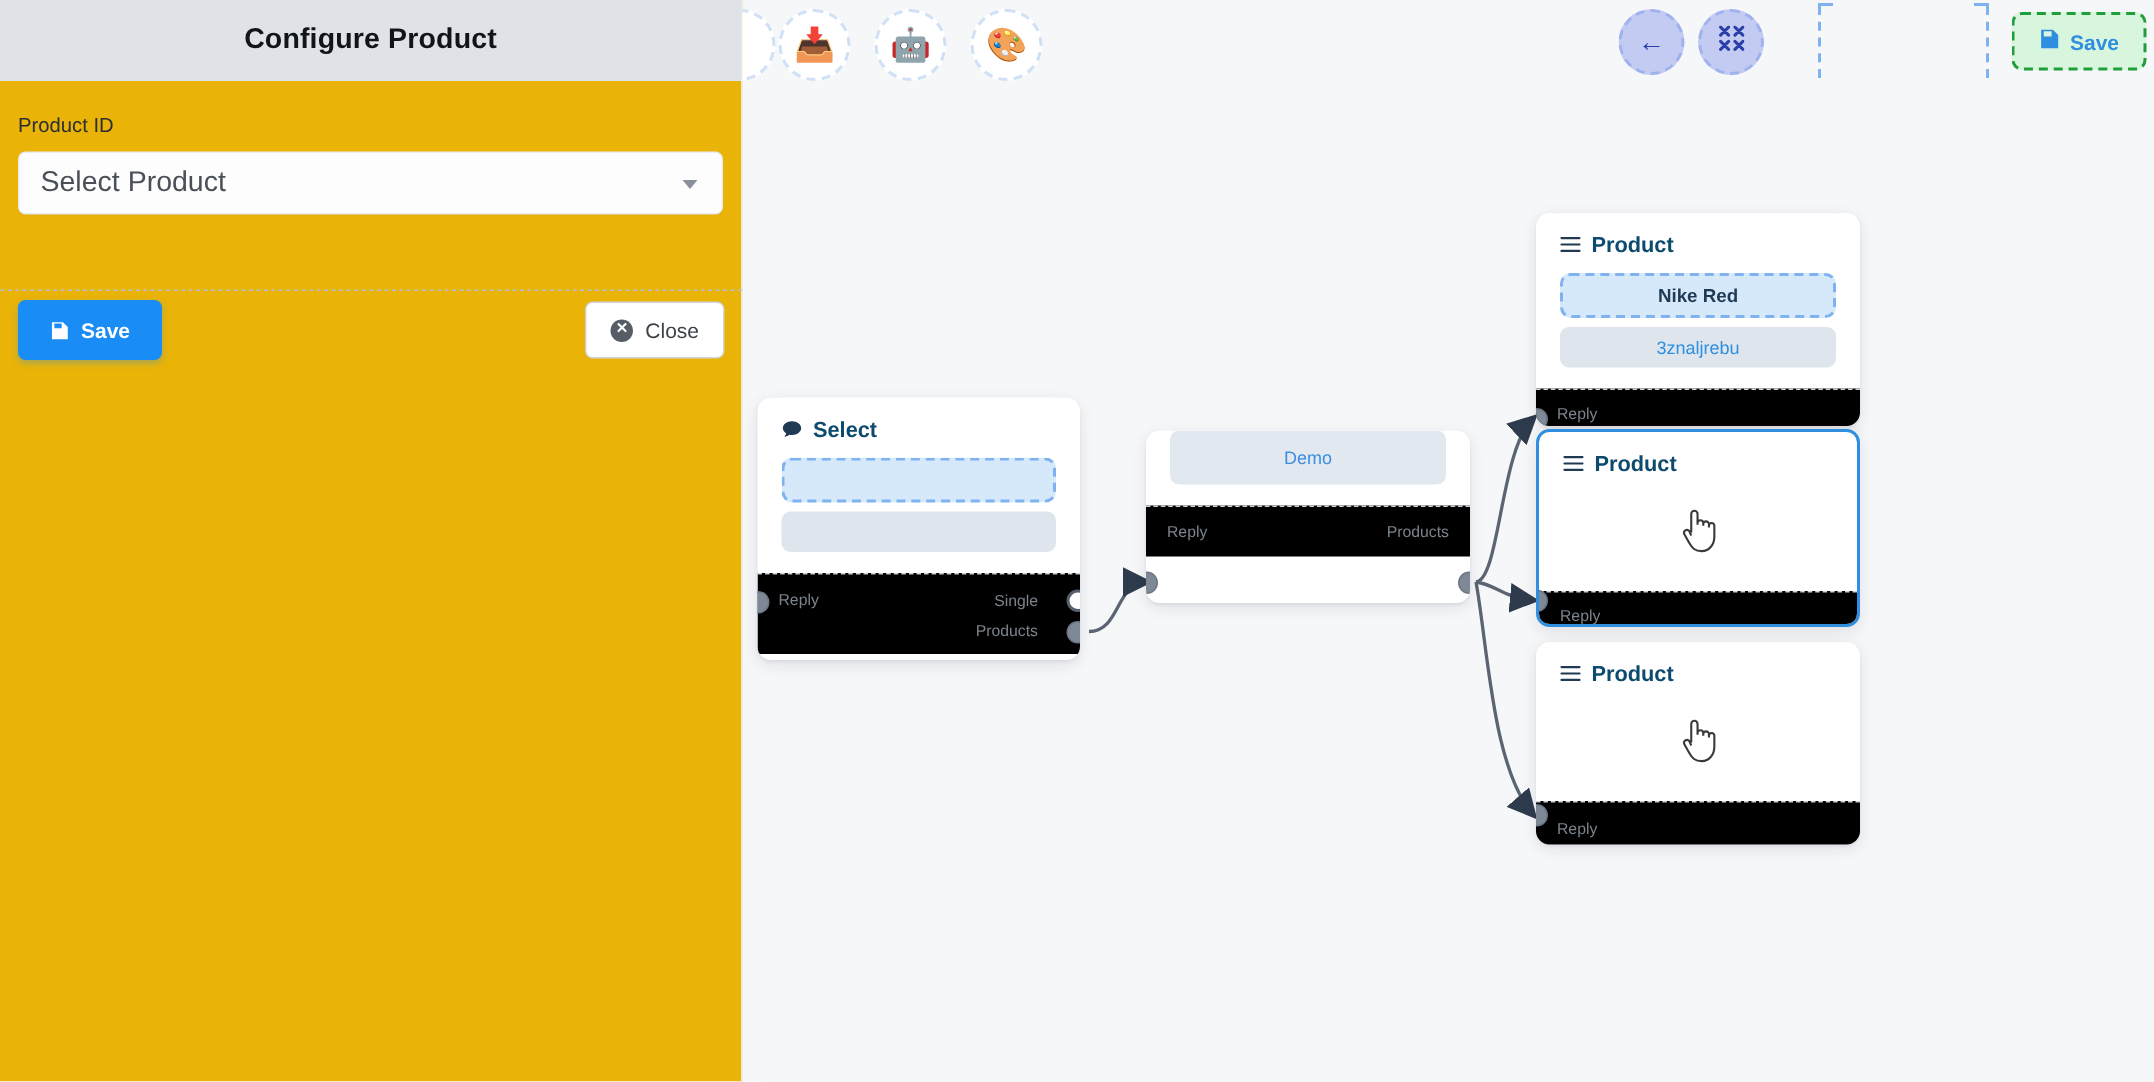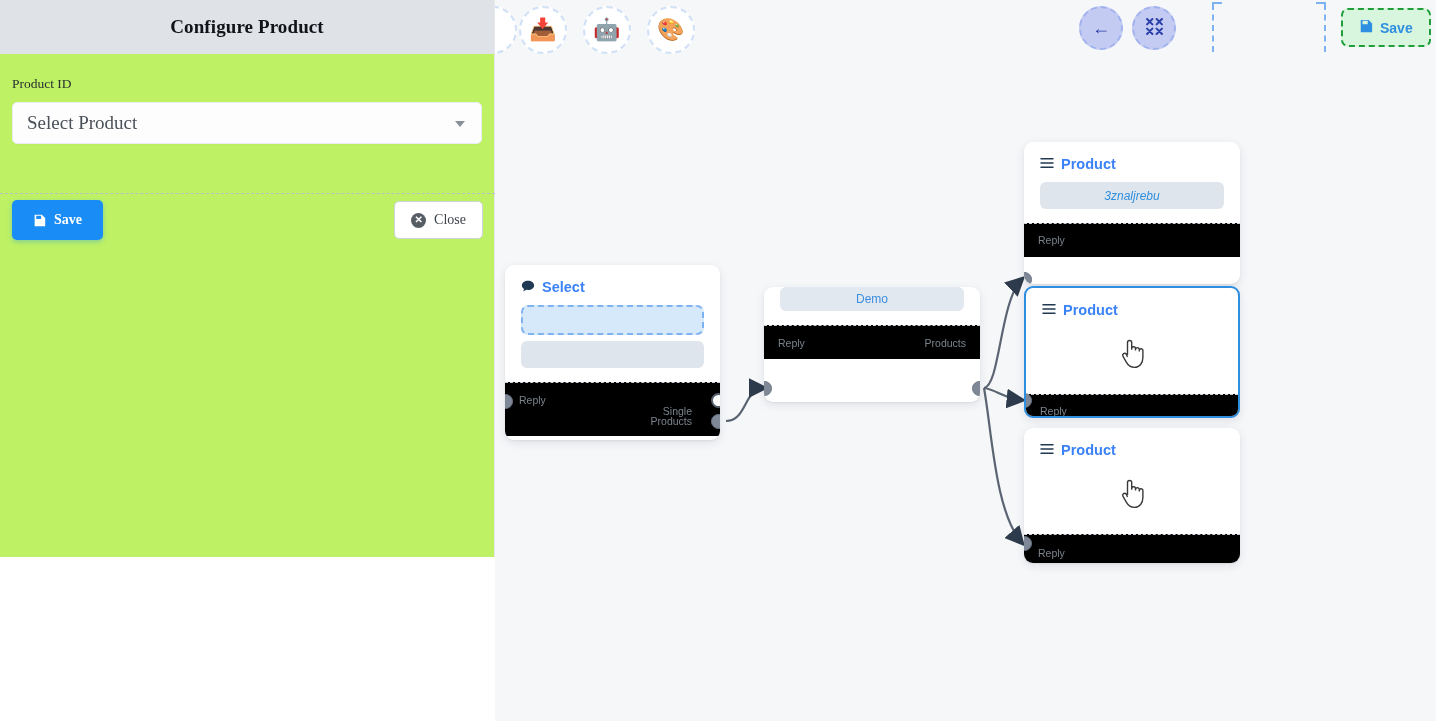--- a/index.html
+++ b/index.html
@@ -8,24 +8,23 @@
     width: 1436px; height: 721px;
     overflow: hidden;
     font-family: "Liberation Sans", sans-serif;
     background: #ffffff;
   }
   #app { position: relative; width: 1436px; height: 721px; }
 
   
   .left-panel {
     position: absolute; left: 0; top: 0;
-    width: 495px; height: 557px;
-    background: #bef264;
+    width: 495px; height: 721px;
+    background: #eab308;
     border-right: 1px solid #e6e8ec;
-    font-family: Liberation Serif, serif;
   }
   .panel-header {
     height: 54px;
     background: #dfe3e8;
     display: flex; align-items: center; justify-content: center;
   }
   .panel-title {
     font-size: 19px; font-weight: 700; color: #111418;
     letter-spacing: .1px;
   }
@@ -145,21 +144,21 @@
     overflow: hidden;
   }
   .node.selected {
     border: 2px solid #2e8fe0;
     box-shadow: 0 3px 10px rgba(20,30,50,.10);
     z-index: 6;
   }
   .node-head {
     display: flex; align-items: center; gap: 7px;
     padding: 14px 16px 10px 16px;
-    font-size: 14.5px; font-weight: 600; color: #3b82f6;
+    font-size: 14.5px; font-weight: 600; color: #0c4a6e;
   }
   .node-head .nh-icon { font-size: 14px; color: #1f3a52; line-height: 1; }
   .node-body { padding: 0 16px 14px 16px; }
   .node-foot {
     background: #000000;
     border-top: 1px dashed #cbd2d9;
     position: relative;
     min-height: 32px;
   }
   .port-label {
@@ -181,26 +180,26 @@
     height: 30px;
     display: flex; align-items: center; justify-content: center;
     font-size: 12.5px; font-weight: 700; color: #1f3a52;
     margin-bottom: 6px;
   }
   .slot-grey {
     background: #dfe5ec;
     border-radius: 6px;
     height: 27px;
     display: flex; align-items: center; justify-content: center;
-    font-size: 12px; color: #2e8fe0; font-style: italic;
+    font-size: 12px; color: #2e8fe0;
   }
   .slot-demo {
     background: #e2e8ef;
     border-radius: 6px;
-    height: 24px;
+    height: 36px;
     display: flex; align-items: center; justify-content: center;
     font-size: 12px; color: #3b8ee0;
   }
   .hand-cursor {
     display: flex; align-items: center; justify-content: center;
     height: 52px;
   }
   .hand-cursor svg { display: block; }
 
   svg.edges {
@@ -308,21 +307,21 @@
             </svg>
         </span>
         <span>Select</span>
       </div>
       <div class="node-body">
         <div class="slot-dashed"></div>
         <div class="slot-grey"></div>
       </div>
       <div class="node-foot" style="height:54px;">
         <span class="port-label" style="left:14px; top:11px;">Reply</span>
-        <span class="port-label" style="right:28px; top:22px;margin-left:47px;">Single</span>
+        <span class="port-label" style="right:28px; top:12px;margin-left:47px;">Single</span>
         <span class="port-label" style="right:28px; top:32px;">Products</span>
       </div>
       <div class="port-dot" style="left:-7px; top:129px;"></div>
       <div class="port-dot hollow" style="right:-6px; top:128px;"></div>
       <div class="port-dot" style="right:-6px; top:149px;"></div>
     </div>
 
     <div class="node" style="left:269px; top:287px; width:216px; height:115px; z-index:4;">
       <div class="node-body">
         <div class="slot-demo">Demo</div>
@@ -338,20 +337,21 @@
     <div class="node" style="left:529px; top:142px; width:216px; height:142px; z-index:3;">
       <div class="node-head">
         <span class="nh-icon">
           <svg width="14" height="12" viewBox="0 0 16 14" stroke="#1f3a52" stroke-width="1.7" stroke-linecap="round">
               <path d="M1 2h14M1 7h14M1 12h14"></path>
             </svg>
         </span>
         <span>Product</span>
       </div>
       <div class="node-body">
+        <div class="slot-dashed">Nike Red</div>
         <div class="slot-grey">3znaljrebu</div>
       </div>
       <div class="node-foot" style="height:34px;">
         <span class="port-label" style="left:14px; top:10px;">Reply</span>
       </div>
       <div class="port-dot" style="left:-7px; top:130px;"></div>
     </div>
 
     <div class="node selected" style="left:529px; top:286px; width:216px; height:132px;">
       <div class="node-head">

